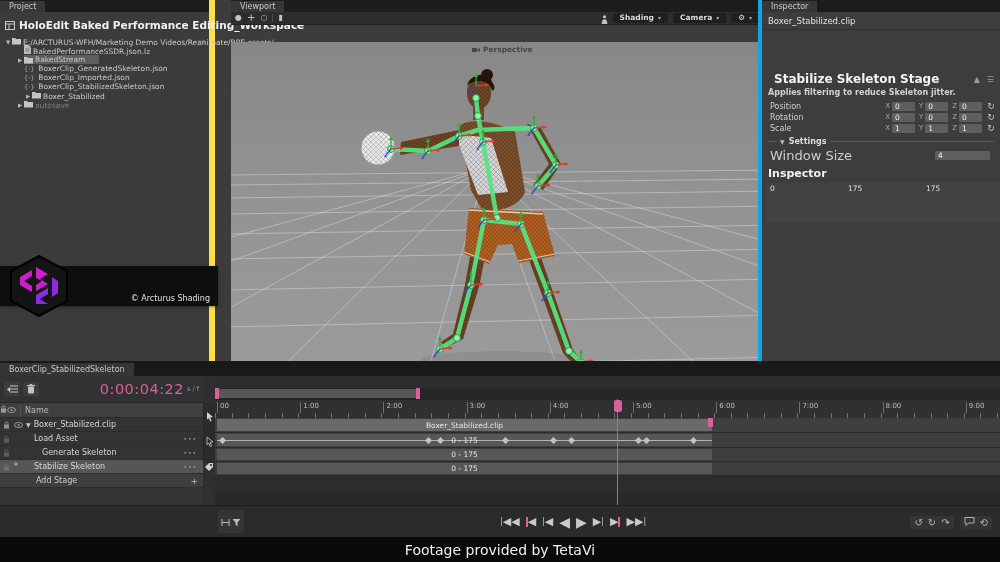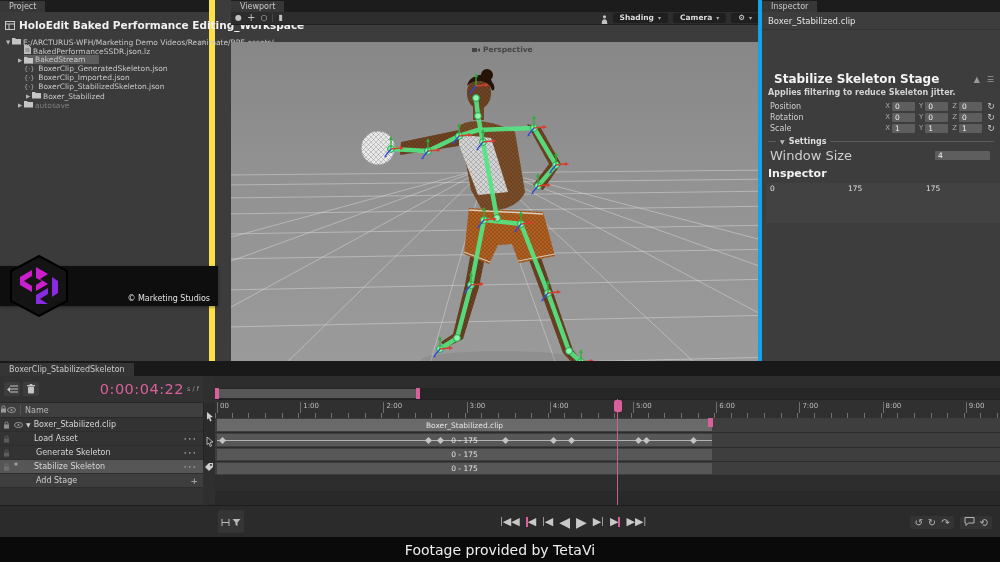--- a/index.html
+++ b/index.html
@@ -517,21 +517,21 @@
             <span class="more">•••</span>
           </div>
           <div class="nrow">
             <span class="lock" style="opacity:.45">
               <svg width="7" height="8" viewBox="0 0 7 8">
                 <rect x="1" y="3.4" width="5" height="4.2" fill="#8f8f8f"></rect>
                 <path d="M2 3.4 V2.4 A1.5 1.5 0 0 1 5 2.4 V3.4" stroke="#8f8f8f" fill="none"></path>
               </svg>
             </span>
             <span class="star"></span>
-            <span style="margin-left:16px">Generate Skeleton</span>
+            <span style="margin-left:22px">Generate Skeleton</span>
             <span class="more">•••</span>
           </div>
           <div class="nrow sel">
             <span class="lock" style="opacity:.45">
               <svg width="7" height="8" viewBox="0 0 7 8">
                 <rect x="1" y="3.4" width="5" height="4.2" fill="#8f8f8f"></rect>
                 <path d="M2 3.4 V2.4 A1.5 1.5 0 0 1 5 2.4 V3.4" stroke="#8f8f8f" fill="none"></path>
               </svg>
             </span>
             <span class="star">*</span>
@@ -662,21 +662,21 @@
         </span>
       </div>
     </div>
   </div>
 
   <div id="credits" class="abs">
     <span>Footage provided by TetaVi</span>
   </div>
 
   <div id="logo-banner" class="abs">
-    <span class="byline">© Marketing Studios</span>
+    <span class="byline">© Arcturus Shading</span>
   </div>
   <svg id="logo-hex" class="abs" viewBox="0 0 66 62">
     <polygon points="33,1 61,16 61,46 33,61 5,46 5,16" fill="#141414" stroke="#000" stroke-width="2"></polygon>
     <polygon points="14,22 26,15 26,21 18,26 26,31 26,37 14,30" fill="#cb1fcd"></polygon>
     <polygon points="30,12 42,19 34,24 42,29 30,36 30,30 36,26 30,23" fill="#cb1fcd"></polygon>
     <polygon points="30,40 42,33 42,39 34,44 42,49 30,49" fill="#8a2be2"></polygon>
     <polygon points="46,22 52,26 52,38 46,42" fill="#8a2be2"></polygon>
   </svg>
 
 </div>

